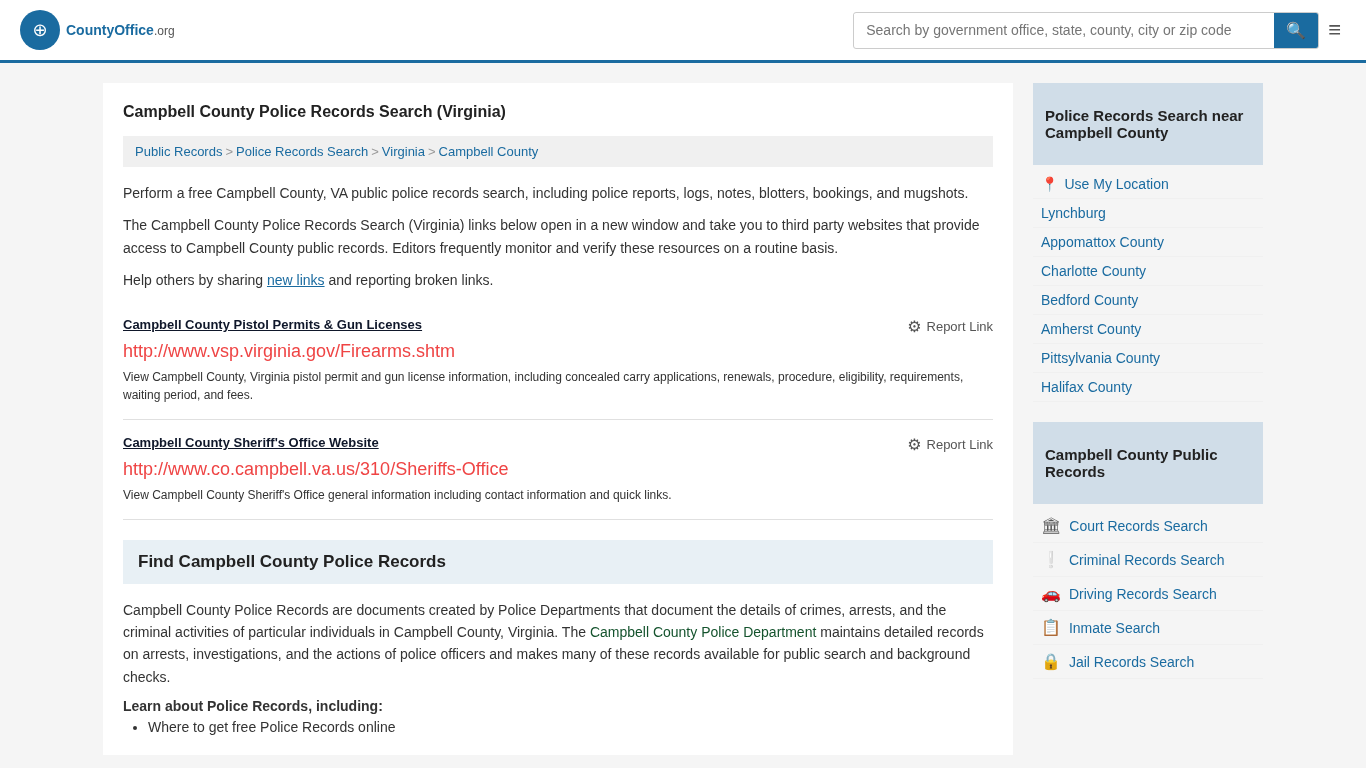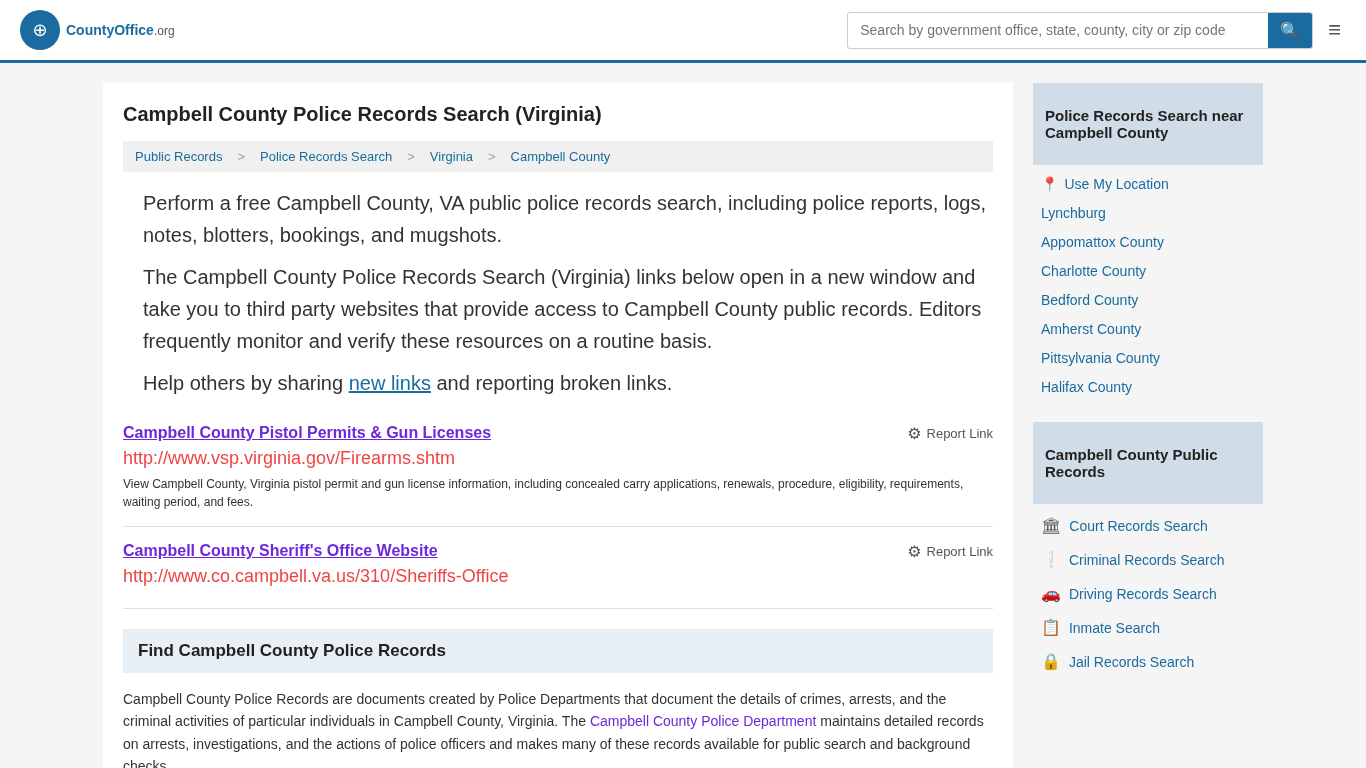--- a/index.html
+++ b/index.html
@@ -31,21 +31,21 @@
       font-size: 18px;
     }
     .logo-text {
       font-size: 14px;
       font-weight: bold;
       color: #1a6ba0;
     }
     .header-right {
       display: flex;
       align-items: center;
-      gap: 10px;
+      gap: 4px;
     }
     .search-bar-container {
       display: flex;
       align-items: center;
       border: 1px solid #ccc;
       border-radius: 3px;
       overflow: hidden;
       background: #fff;
     }
     .search-bar-container input {
@@ -86,69 +86,68 @@
       background: #fff;
       padding: 20px;
     }
     .sidebar {
       width: 230px;
       flex-shrink: 0;
     }
 
     
     .page-title {
-      font-size: 20px;
+      font-size: 16px;
       font-weight: bold;
       color: #222;
       margin-bottom: 15px;
     }
     .breadcrumb {
       background: #f0f0f0;
       padding: 8px 12px;
       font-size: 13px;
       color: #555;
       margin-bottom: 15px;
       display: flex;
       align-items: center;
-      gap: 15px;
+      gap: 3px;
       flex-wrap: wrap;
     }
     .breadcrumb a {
       color: #1a6ba0;
       text-decoration: none;
     }
     .breadcrumb-sep { color: #999; }
 
     .intro-text {
       margin-bottom: 10px;
       line-height: 1.6;
-      font-size: 20px;
-      margin-left: 20px;
+      font-size: 14px;
     }
     .new-links {
       color: #1a6ba0;
       text-decoration: underline;
       cursor: pointer;
     }
 
     
     .record-card {
       border-bottom: 1px solid #e0e0e0;
       padding: 15px 0;
     }
     .record-card-header {
       display: flex;
       justify-content: space-between;
       align-items: flex-start;
       margin-bottom: 5px;
     }
     .record-title {
-      font-size: 16px;
-      font-weight: bold;
-      color: #6d28d9;
+      font-size: 13px;
+      font-weight: bold;
+      color: #0f172a;
       text-decoration: underline;
       cursor: pointer;
     }
     .report-link {
       display: flex;
       align-items: center;
       gap: 5px;
       color: #555;
       font-size: 13px;
       cursor: pointer;
@@ -180,21 +179,21 @@
       color: #222;
     }
 
     .body-text {
       font-size: 14px;
       line-height: 1.6;
       color: #333;
       margin-bottom: 10px;
     }
     .body-text a {
-      color: #6d28d9;
+      color: #14532d;
       text-decoration: none;
     }
 
     .sub-heading {
       font-size: 14px;
       font-weight: bold;
       margin: 10px 0 5px 0;
     }
     .bullet-list {
       margin-left: 25px;
@@ -306,20 +305,21 @@
 
     <div class="record-card">
       <div class="record-card-header">
         <a class="record-title">Campbell County Sheriff's Office Website</a>
         <div class="report-link">
           <span class="report-icon">⚙</span>
           <span>Report Link</span>
         </div>
       </div>
       <div class="record-url">http://www.co.campbell.va.us/310/Sheriffs-Office</div>
+      <div class="record-desc">View Campbell County Sheriff's Office general information including contact information and quick links.</div>
     </div>
 
     <div class="section-heading-box">
       <h2>Find Campbell County Police Records</h2>
     </div>
     <p class="body-text">
       Campbell County Police Records are documents created by Police Departments that document the details of crimes, arrests, and the criminal activities of particular individuals in Campbell County, Virginia. The <a href="#">Campbell County Police Department</a> maintains detailed records on arrests, investigations, and the actions of police officers and makes many of these records available for public search and background checks.
     </p>
     <p class="sub-heading">Learn about Police Records, including:</p>
     <ul class="bullet-list">

